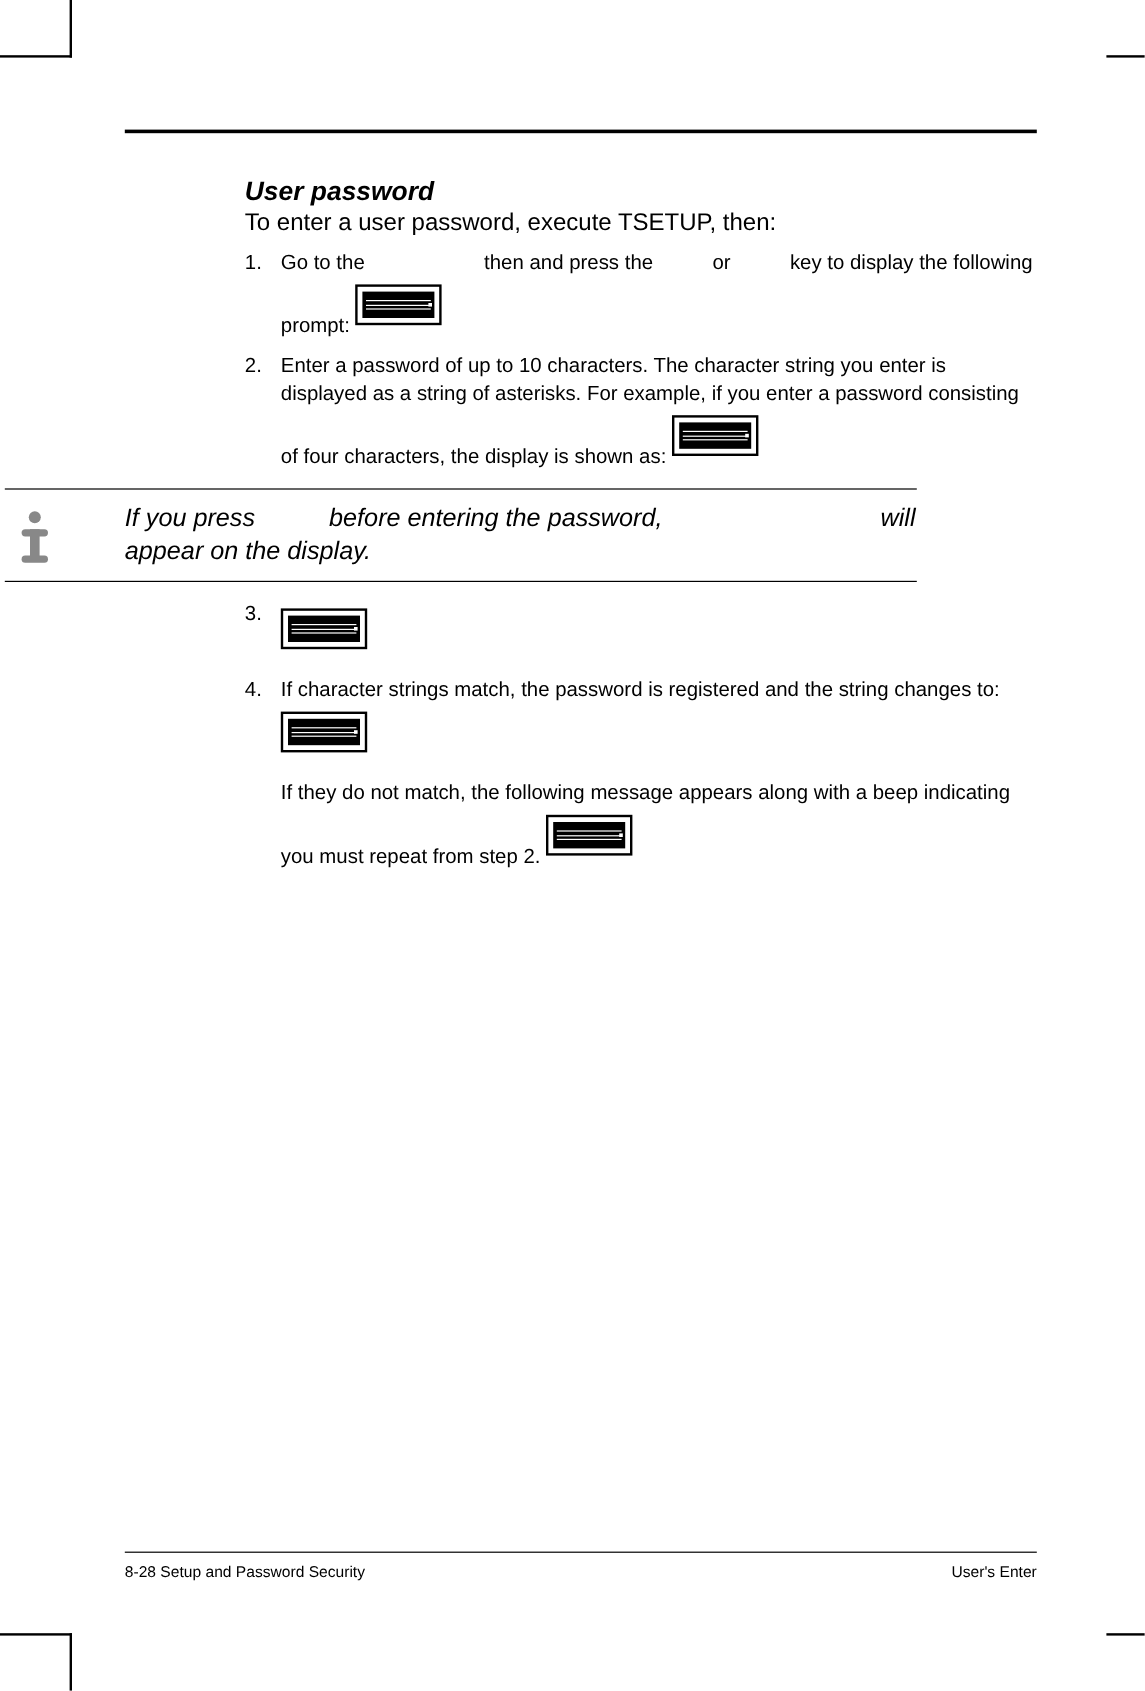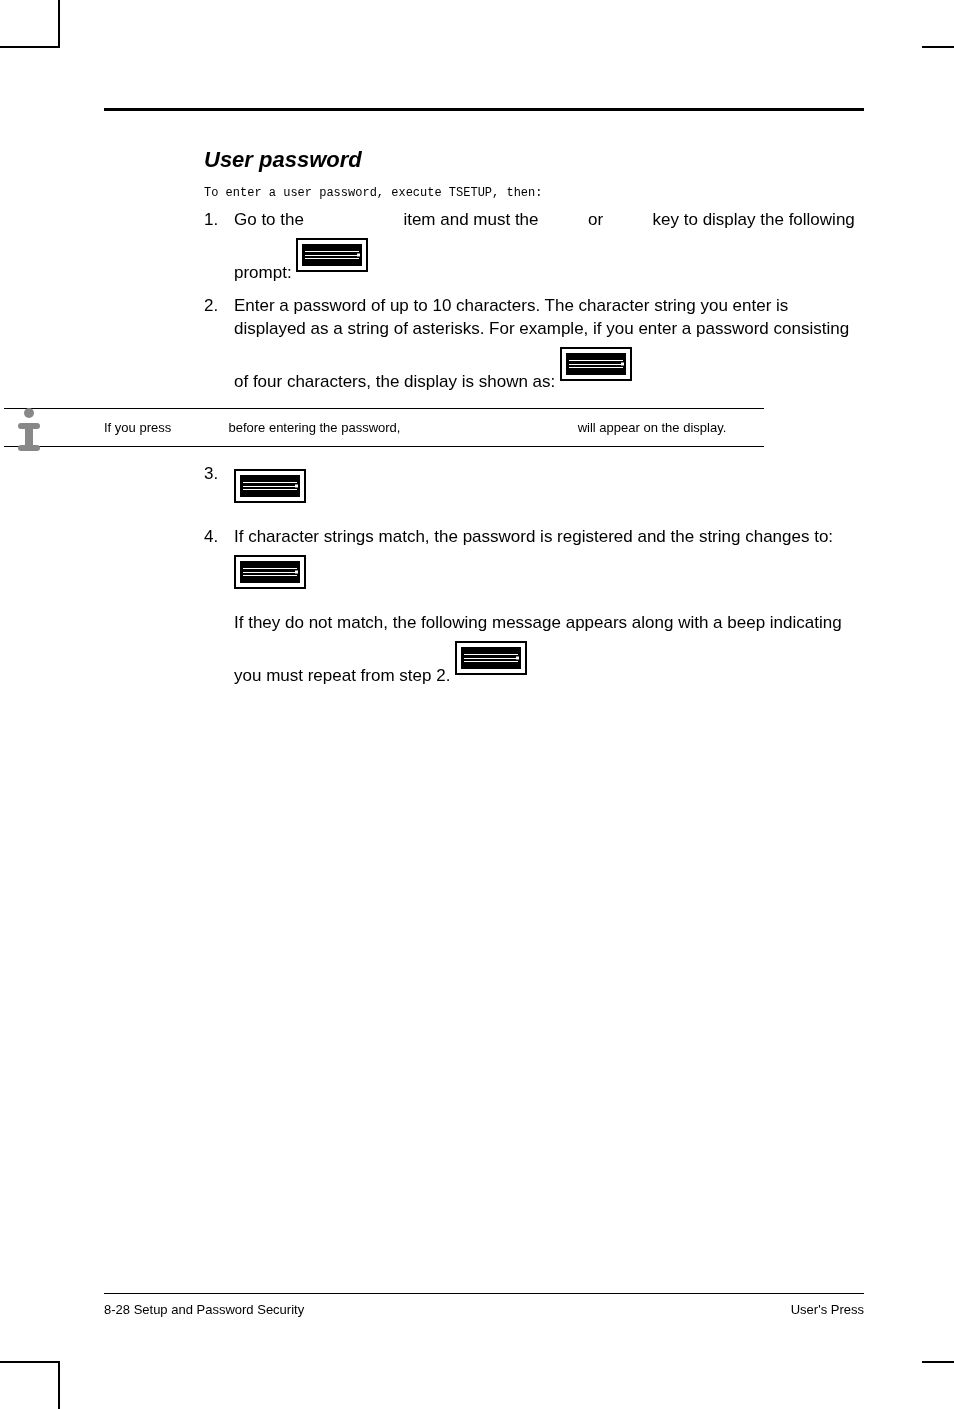--- a/index.html
+++ b/index.html
@@ -31,27 +31,25 @@
     width: 100%;
   }
   .content {
     margin-left: 100px;
     width: 660px;
   }
   .section-title {
     font-weight: bold;
     font-style: italic;
     font-size: 22px;
-    margin-bottom: 12px;
   }
   .intro {
-    font-size: 12px;
+    font-size: 20px;
     margin-bottom: 8px;
     line-height: 1.35;
-    font-family: Liberation Mono, monospace;
   }
   ol.steps {
     list-style: none;
     counter-reset: step;
     font-size: 17px;
   }
   ol.steps > li {
     position: relative;
     padding-left: 30px;
     margin-bottom: 10px;
@@ -107,21 +105,22 @@
   }
   .note-icon {
     position: absolute;
     left: 0;
     top: 50%;
     transform: translateY(-50%);
     width: 50px;
     height: 50px;
   }
   .note-text {
-    font-size: 13px;
+    font-style: italic;
+    font-size: 21px;
     line-height: 1.35;
   }
 
   .footer {
     position: absolute;
     left: 104px;
     bottom: 92px;
     width: 760px;
     border-top: 1px solid #000;
     padding-top: 8px;
@@ -147,21 +146,21 @@
   <div class="content">
     <div class="section-title">User password</div>
     <div class="intro">To enter a user password, execute TSETUP, then:</div>
 
     <ol class="steps">
       <li>
         <span class="num">1.</span>
         <span>
           <span>Go to the </span>
           <span style="display:inline-block;width:90px;"></span>
-          <span> item and must the </span>
+          <span> then and press the </span>
           <span style="display:inline-block;width:40px;"></span>
           <span> or </span>
           <span style="display:inline-block;width:40px;"></span>
           <span> key to display the following prompt:</span>
         </span>
         <div class="display-box"><div class="inner">
               <div class="mid"></div>
               <div class="notch"></div>
             </div></div>
       </li>
@@ -218,14 +217,14 @@
               <div class="mid"></div>
               <div class="notch"></div>
             </div></div>
       </li>
     </ol>
   </div>
 </div>
 
 <div class="footer">
   <span>8-28  Setup and Password Security</span>
-  <span>User's Press</span>
+  <span>User's Enter</span>
 </div>
 
 </body></html>

